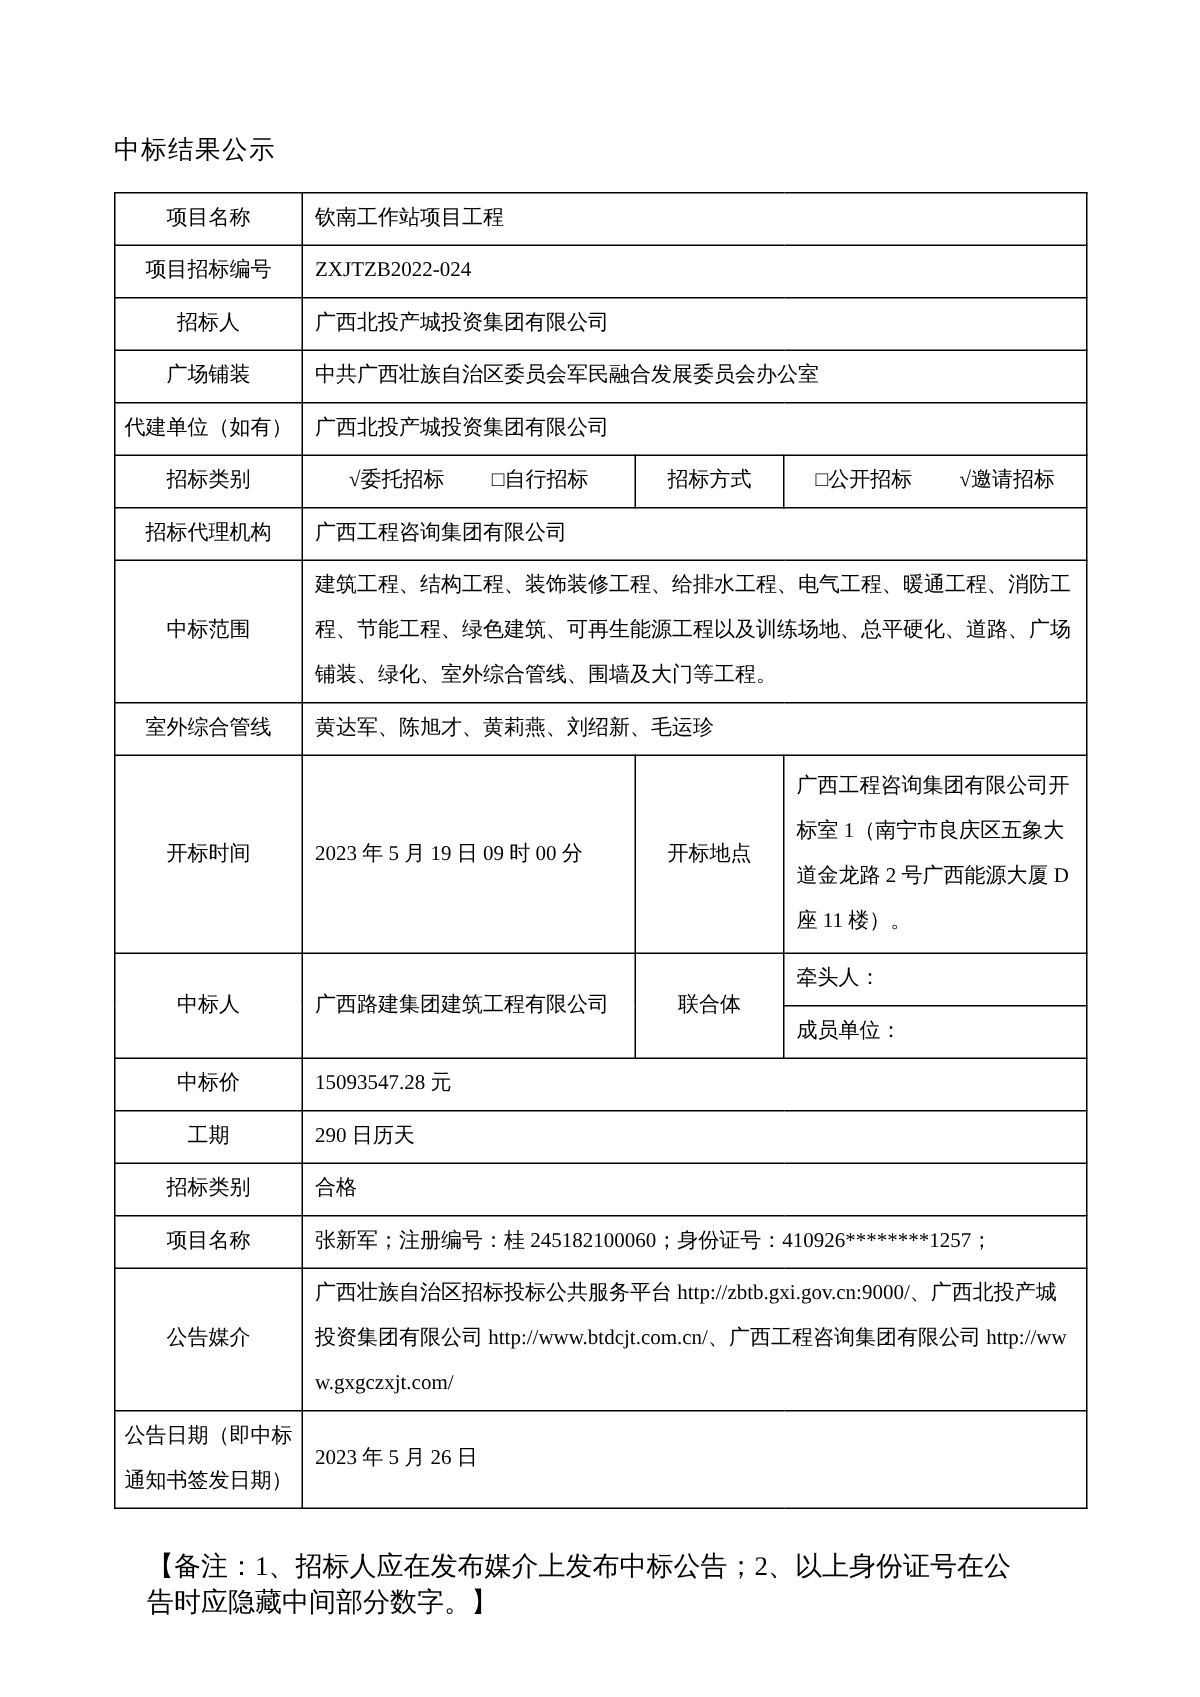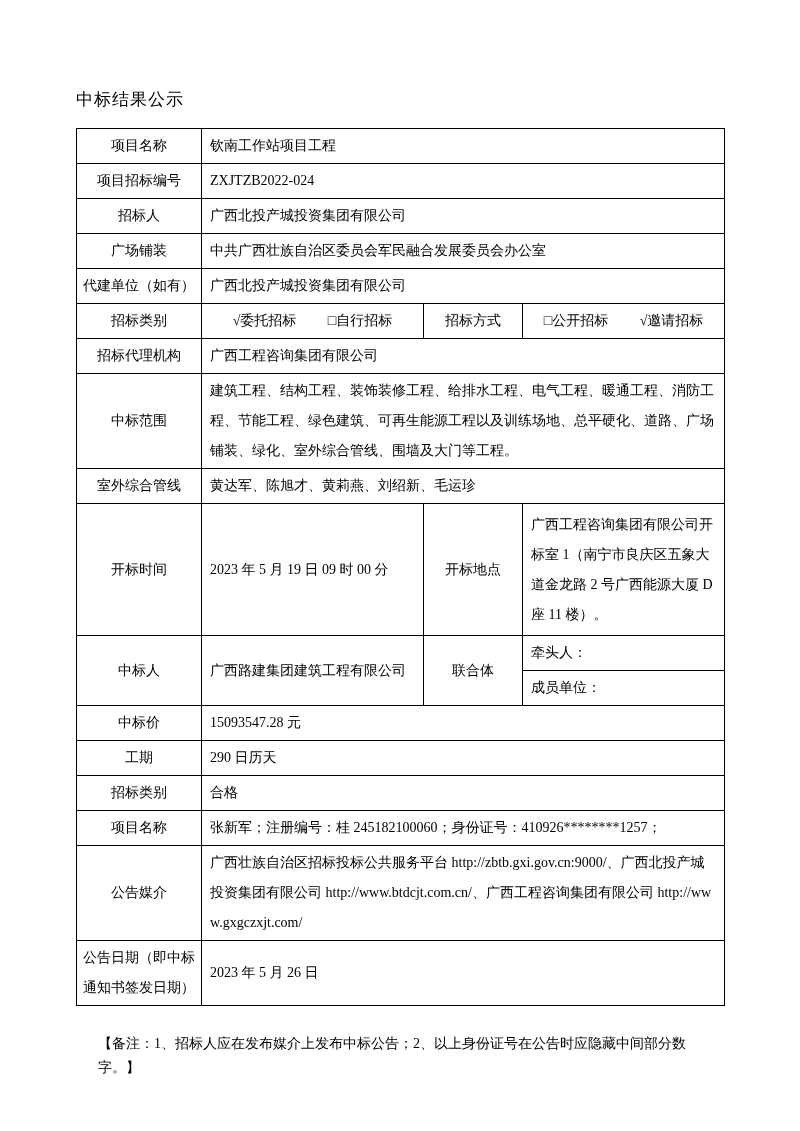--- a/index.html
+++ b/index.html
@@ -54,21 +54,21 @@
   tr.h33 { height: 33px; }
   tr.h93 { height: 93px; }
   tr.h132 { height: 132px; }
   tr.h58 { height: 58px; }
   .ml { line-height: 31px; }
   td.opts { text-align: center; padding: 2px 2px; }
   td.opts span { display: inline-block; }
   td.opts span + span { margin-left: 28px; }
   .note {
     margin: 26px 36px 0 22px;
-    font-size: 14px;
+    font-size: 18px;
     line-height: 24px;
     word-break: break-all;
   }
 </style>
 </head>
 <body>
 
 <div class="page">
 
   <h1 class="doc-title">中标结果公示</h1>

